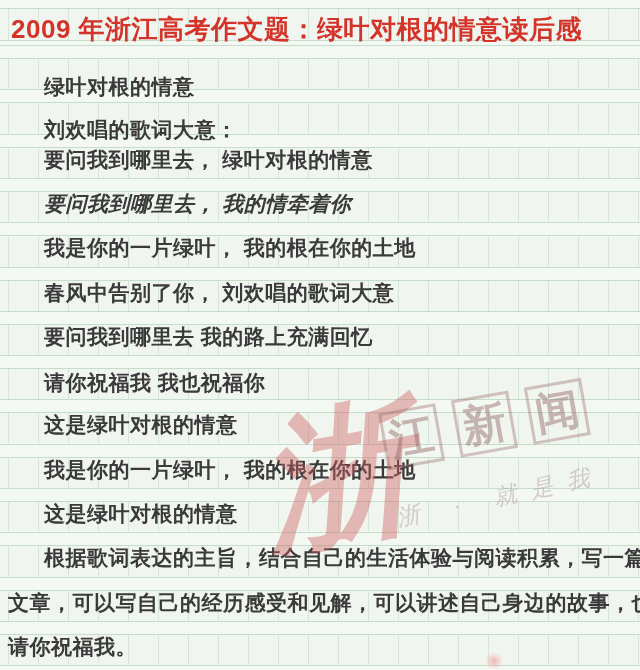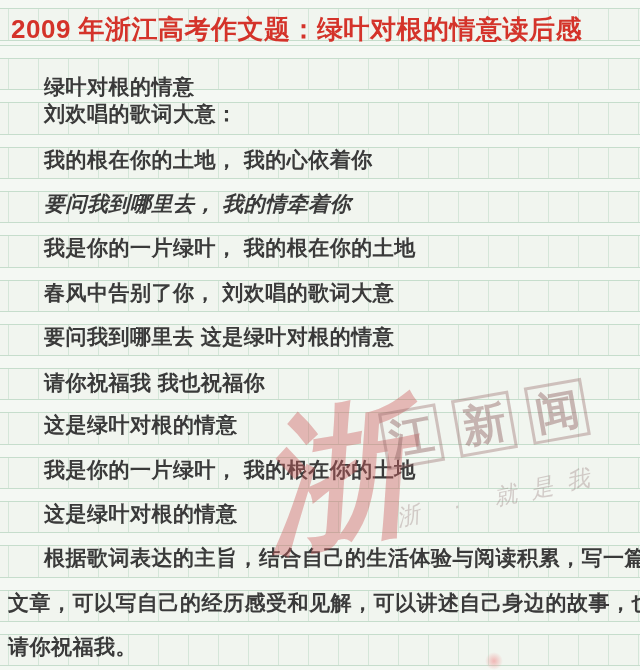--- a/index.html
+++ b/index.html
@@ -68,26 +68,26 @@
 </style>
 </head>
 <body>
 
 <div class="page">
 
   <h1 class="title">2009 年浙江高考作文题：绿叶对根的情意读后感</h1>
 
   <div id="lines">
       <div class="line indent" style="top: 57px; margin-top: 16px;">绿叶对根的情意</div>
-      <div class="line indent" style="top: 100px; text-align: right;">刘欢唱的歌词大意：</div>
-      <div class="line indent" style="top: 145.6px;">我的根在你的土地， 我的心依着你</div>
+      <div class="line indent" style="top: 116px; text-align: right;">刘欢唱的歌词大意：</div>
+      <div class="line indent" style="top: 145.6px;">要问我到哪里去， 绿叶对根的情意</div>
       <div class="line indent" style="top: 189.9px; font-style: italic;">要问我到哪里去， 我的情牵着你</div>
       <div class="line indent" style="top: 234.2px;">我是你的一片绿叶， 我的根在你的土地</div>
       <div class="line indent" style="top: 278.5px;">春风中告别了你， 刘欢唱的歌词大意</div>
-      <div class="line indent" style="top: 322.8px;">要问我到哪里去 这是绿叶对根的情意</div>
+      <div class="line indent" style="top: 322.8px;">要问我到哪里去 我的路上充满回忆</div>
       <div class="line indent" style="top: 369px;">请你祝福我 我也祝福你</div>
       <div class="line indent" style="top: 411.4px;">这是绿叶对根的情意</div>
       <div class="line indent" style="top: 455.7px;">我是你的一片绿叶， 我的根在你的土地</div>
       <div class="line indent" style="top: 500px;">这是绿叶对根的情意</div>
       <div class="line indent" style="top: 544.3px;">根据歌词表达的主旨，结合自己的生活体验与阅读积累，写一篇</div>
       <div class="line flush" style="top: 588.6px;">文章，可以写自己的经历感受和见解，可以讲述自己身边的故事，也</div>
       <div class="line flush" style="top: 632.9px;">请你祝福我。</div>
     </div>
 
   <div class="watermark">

